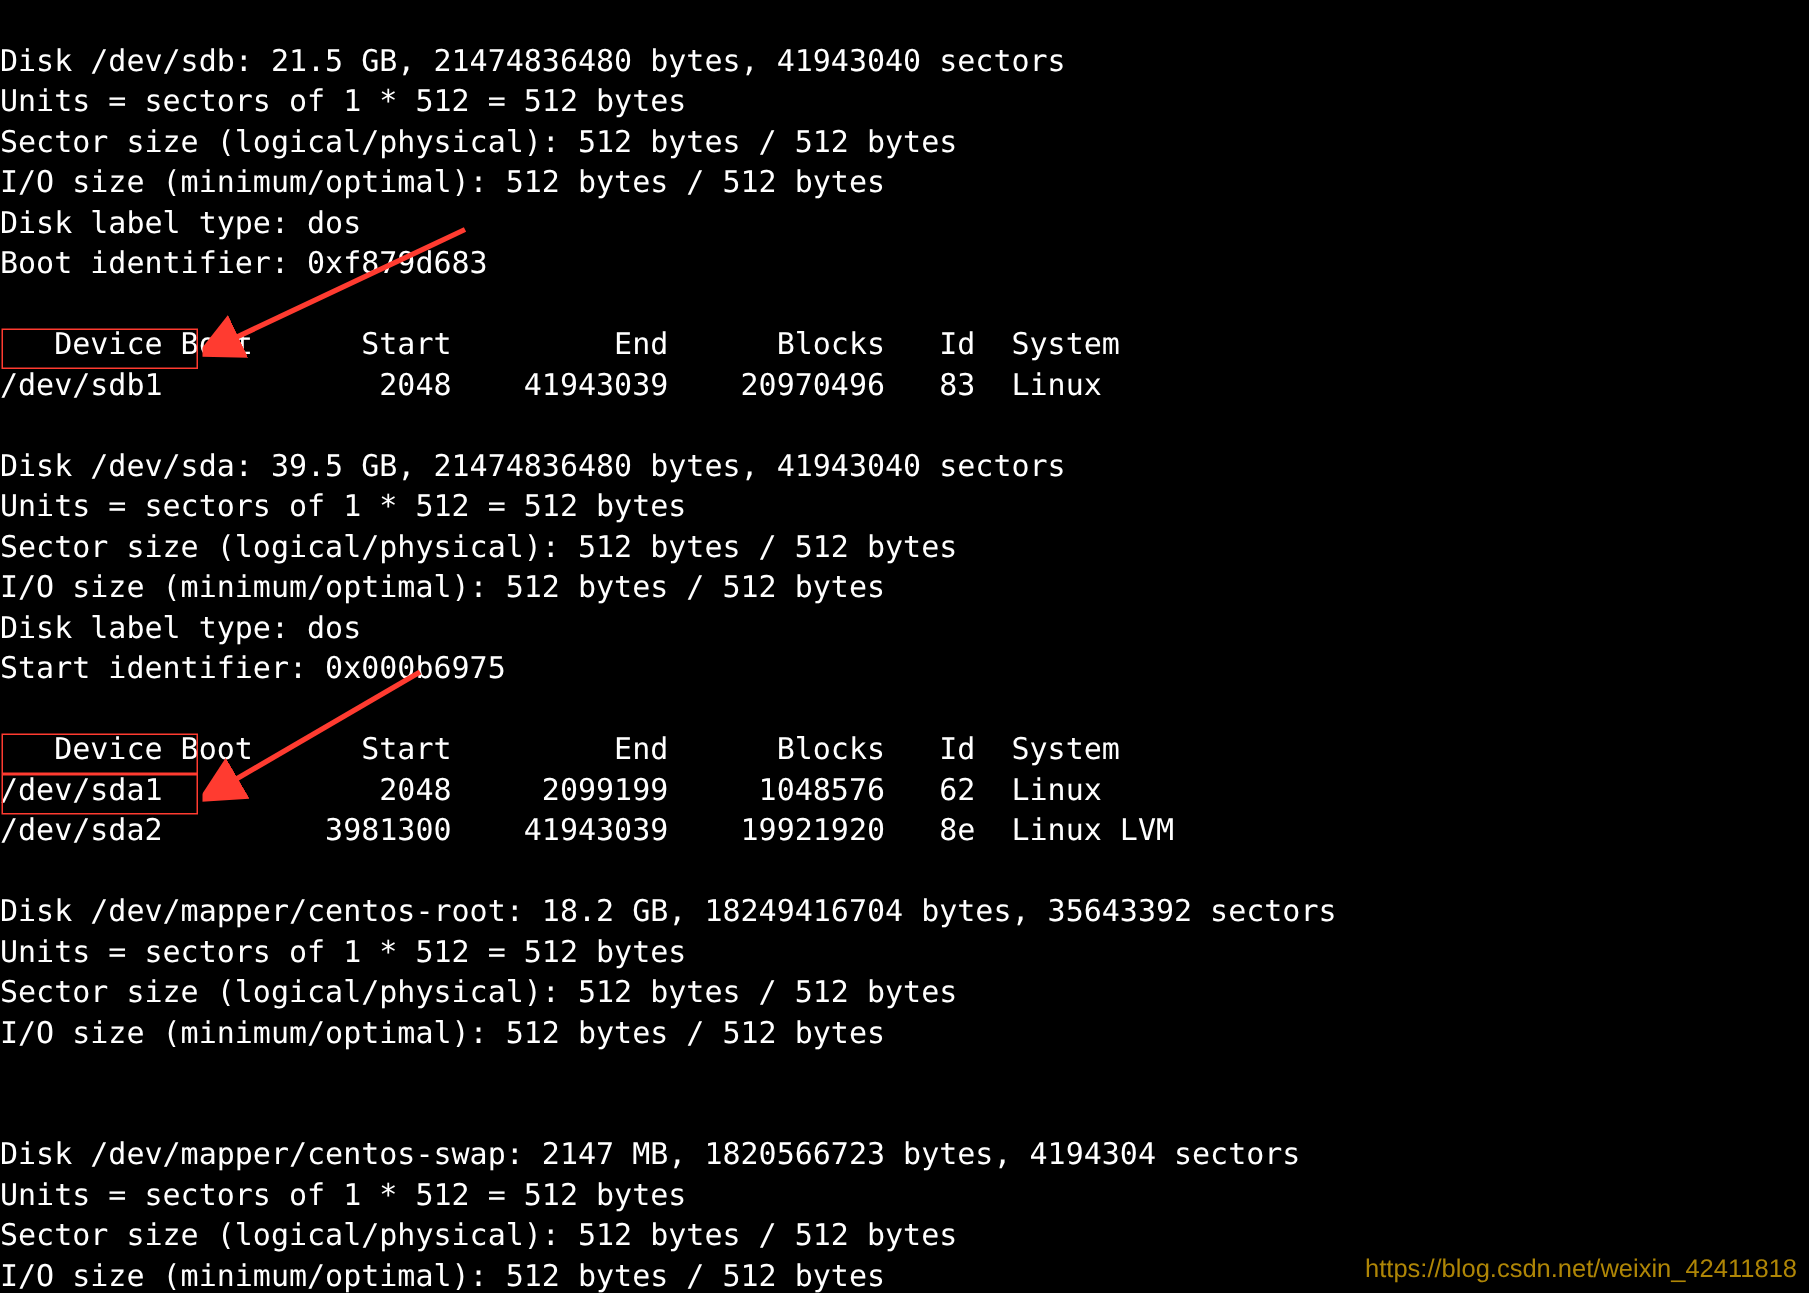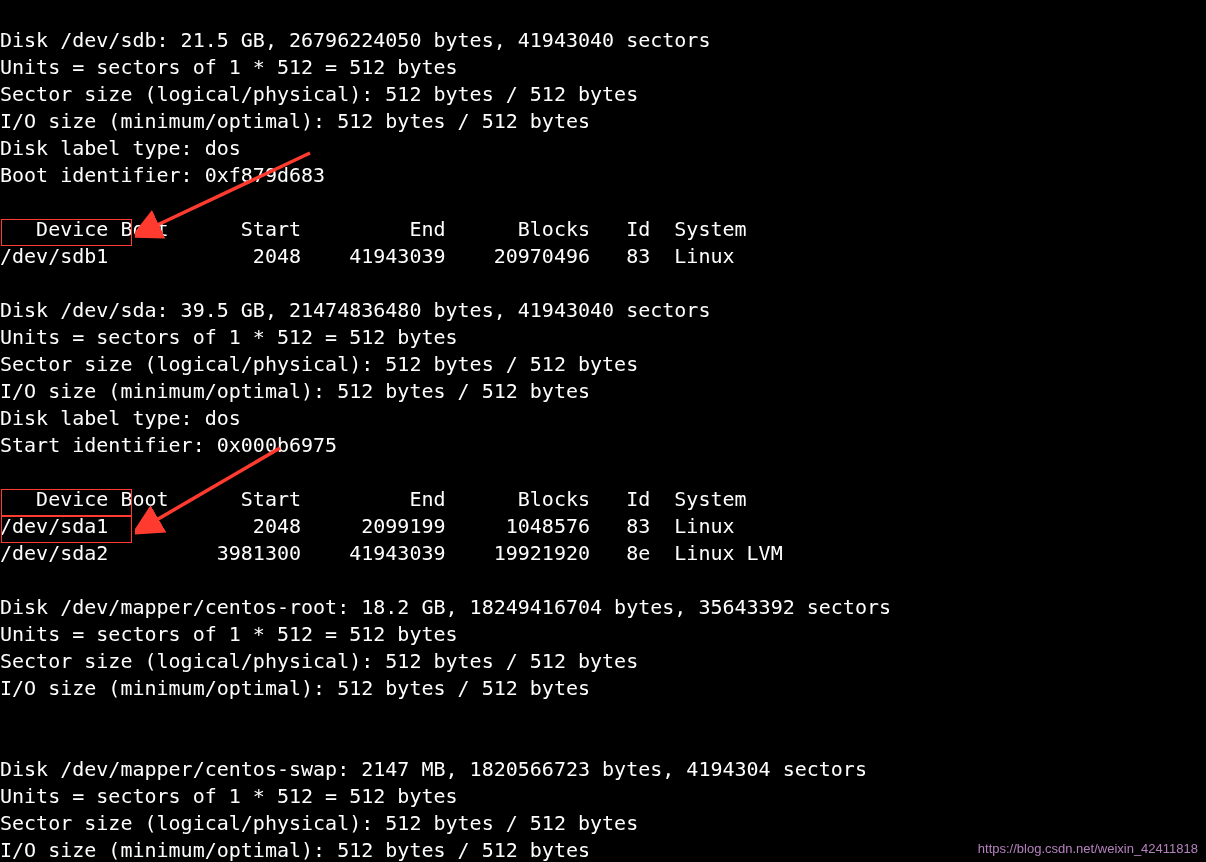--- a/index.html
+++ b/index.html
@@ -26,49 +26,49 @@
     pointer-events:none;
   }
   .arrow{
     position:absolute;
     pointer-events:none;
   }
   .watermark{
     position:absolute;
     right:8px;
     bottom:6px;
-    color:#f0abfc;
+    color:#eab308;
     opacity:0.75;
     font-family:Arial, sans-serif;
-    font-size:13px;
+    font-size:17px;
   }
 </style>
 </head>
 <body>
 
 <div class="term">
-<span>Disk /dev/sdb: 21.5 GB, 26796224050 bytes, 41943040 sectors</span>
+<span>Disk /dev/sdb: 21.5 GB, 21474836480 bytes, 41943040 sectors</span>
 <span>Units = sectors of 1 * 512 = 512 bytes</span>
 <span>Sector size (logical/physical): 512 bytes / 512 bytes</span>
 <span>I/O size (minimum/optimal): 512 bytes / 512 bytes</span>
 <span>Disk label type: dos</span>
 <span>Boot identifier: 0xf879d683</span>
 
 <span>   Device Boot      Start         End      Blocks   Id  System</span>
 <span>/dev/sdb1            2048    41943039    20970496   83  Linux</span>
 
 <span>Disk /dev/sda: 39.5 GB, 21474836480 bytes, 41943040 sectors</span>
 <span>Units = sectors of 1 * 512 = 512 bytes</span>
 <span>Sector size (logical/physical): 512 bytes / 512 bytes</span>
 <span>I/O size (minimum/optimal): 512 bytes / 512 bytes</span>
 <span>Disk label type: dos</span>
 <span>Start identifier: 0x000b6975</span>
 
 <span>   Device Boot      Start         End      Blocks   Id  System</span>
-<span>/dev/sda1   *        2048     2099199     1048576   83  Linux</span>
+<span>/dev/sda1   *        2048     2099199     1048576   62  Linux</span>
 <span>/dev/sda2         3981300    41943039    19921920   8e  Linux LVM</span>
 
 <span>Disk /dev/mapper/centos-root: 18.2 GB, 18249416704 bytes, 35643392 sectors</span>
 <span>Units = sectors of 1 * 512 = 512 bytes</span>
 <span>Sector size (logical/physical): 512 bytes / 512 bytes</span>
 <span>I/O size (minimum/optimal): 512 bytes / 512 bytes</span>
 
 
 <span>Disk /dev/mapper/centos-swap: 2147 MB, 1820566723 bytes, 4194304 sectors</span>
 <span>Units = sectors of 1 * 512 = 512 bytes</span>

